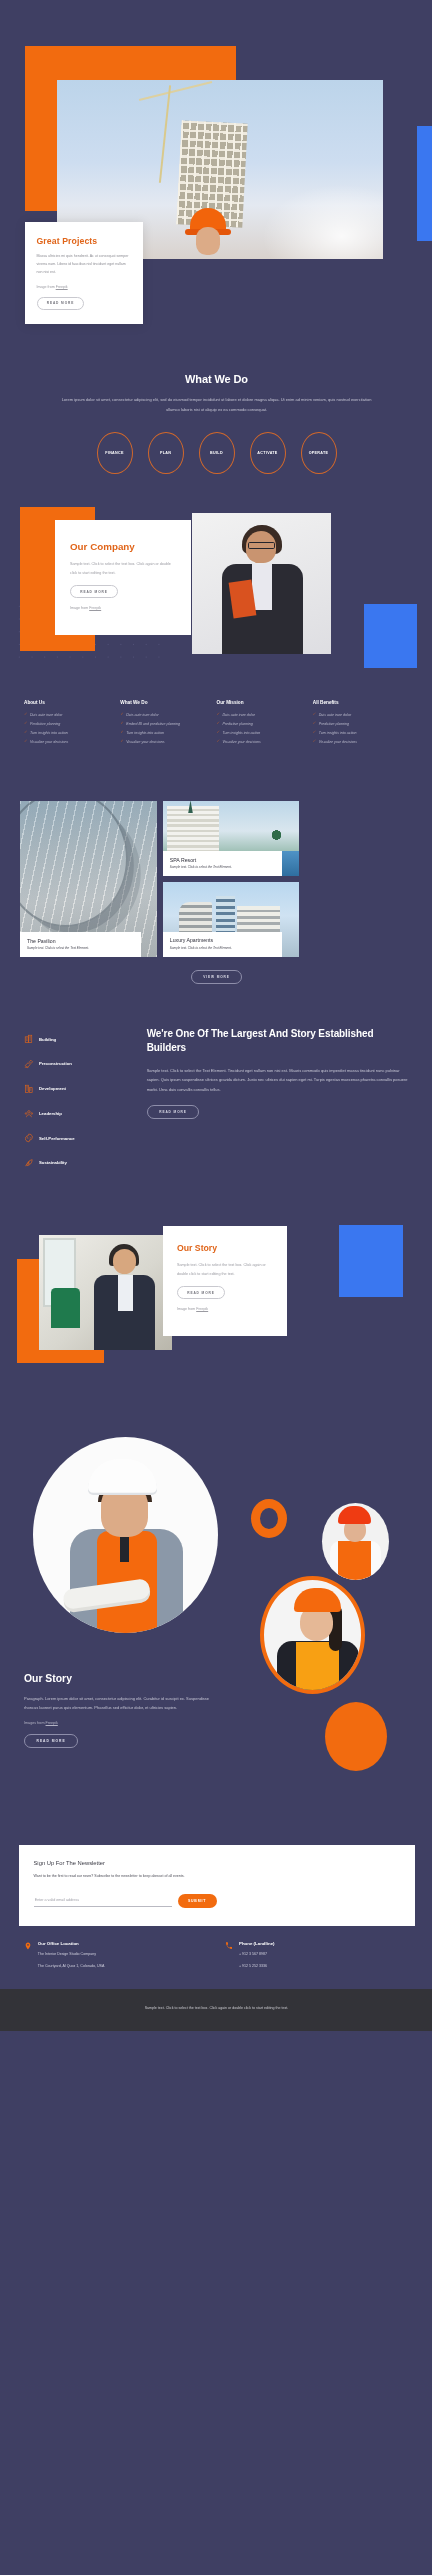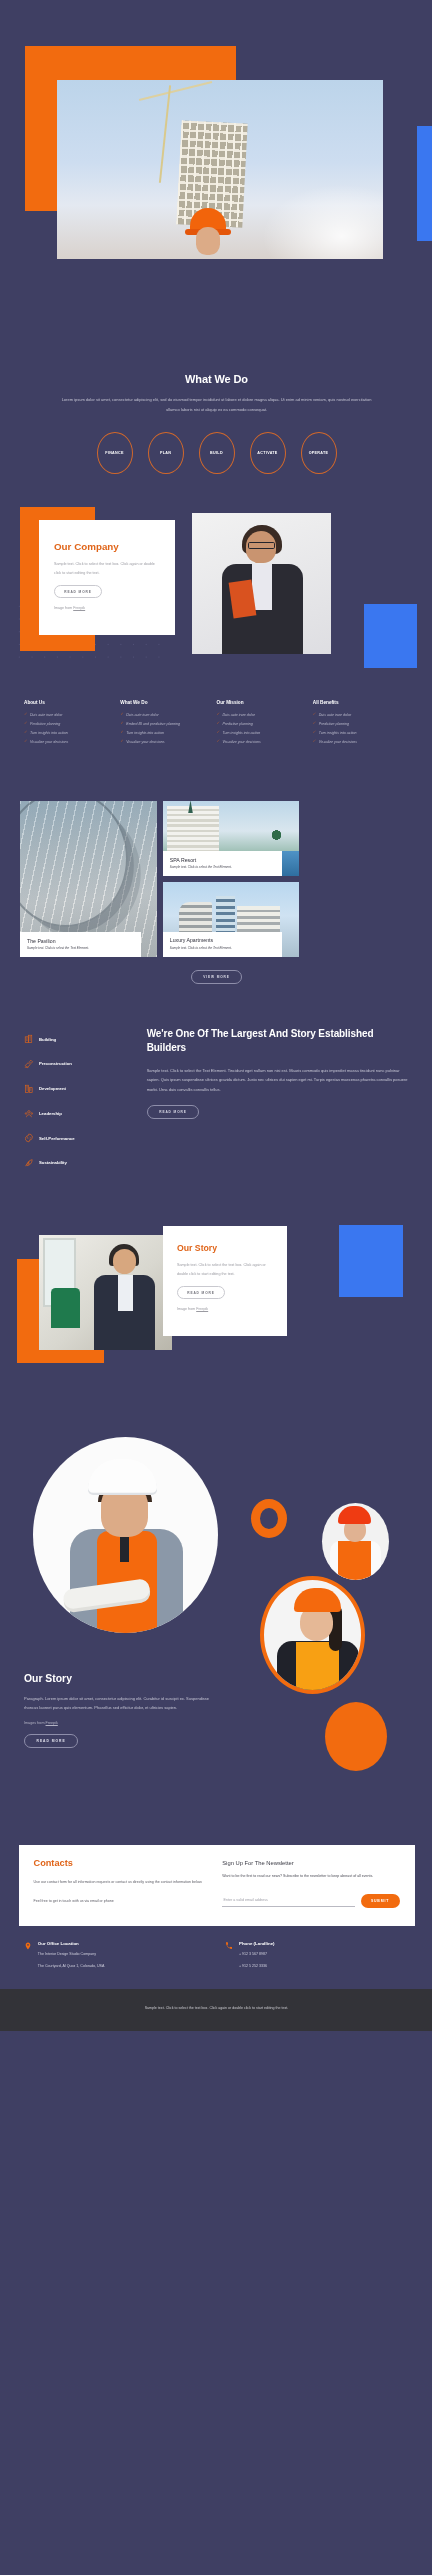--- a/index.html
+++ b/index.html
@@ -128,21 +128,21 @@
   .company { position: relative; height: 182px; }
   .co-orange { position: absolute; left: 20px; top: 4.6px; width: 75px; height: 144px; background: #f26b0f; }
   .co-blue { position: absolute; right: 16px; top: 101px; width: 53px; height: 64px; background: #3a77f0; }
   .co-dots {
     position: absolute; left: 12.7px; top: 97px; width: 150px; height: 69px;
     background-image:
       radial-gradient(circle, #525279 0.6px, transparent 0.8px);
     background-size: 12.7px 12.7px;
   }
   .co-card {
-    position: absolute; left: 39px; top: 17.3px; width: 136px; min-height: 115px;
+    position: absolute; left: 55px; top: 17.3px; width: 136px; min-height: 115px;
     background: #fff; padding: 21px 15px 15px;
   }
   .co-card h2 { color: #e0651a; font-size: 9.8px; font-weight: 700; }
   .co-card p.body { color: #9a9aa1; font-size: 3.7px; line-height: 2.3; margin-top: 8px; }
   .co-photo {
     position: absolute; left: 192px; top: 10.4px; width: 139px; height: 141px;
     background: linear-gradient(160deg,#f2f2f2 0%, #e8e8ea 50%, #dedee2 100%);
     overflow: hidden;
   }
   .co-photo .p-head { position: absolute; left: 54px; top: 17.3px; width: 30px; height: 32px; background: #c99470; border-radius: 15px 15px 12.7px 12.7px; }
@@ -347,20 +347,26 @@
     <div class="hero-blue"></div>
     <div class="hero-img">
       <div class="crane-arm"></div>
       <div class="crane"></div>
       <div class="tower"></div>
       <div class="tower2"></div>
       <div class="helmet"></div>
       <div class="helmet-brim"></div>
       <div class="face"></div>
       <div class="glow"></div>
+    </div>
+    <div class="hero-card">
+      <h2>Great Projects</h2>
+      <p class="body">Massa ultricies mi quis hendrerit. Ac ut consequat semper viverra nam. Libero id faucibus nisl tincidunt eget nullam non nisi est.</p>
+      <div class="credit"><span>Image from </span><u>Freepik</u></div>
+      <button class="btn-outline">READ MORE</button>
     </div>
   </div>
 
   <div class="section whatwedo">
     <div class="sec-title">What We Do</div>
     <div class="sec-sub">Lorem ipsum dolor sit amet, consectetur adipiscing elit, sed do eiusmod tempor incididunt ut labore et dolore magna aliqua. Ut enim ad minim veniam, quis nostrud exercitation ullamco laboris nisi ut aliquip ex ea commodo consequat.</div>
     <div class="circles">
       <div class="circ">FINANCE</div>
       <div class="circ">PLAN</div>
       <div class="circ">BUILD</div>
@@ -636,25 +642,20 @@
   <div class="story2">
     <h2>Our Story</h2>
     <p>Paragraph. Lorem ipsum dolor sit amet, consectetur adipiscing elit. Curabitur id suscipit ex. Suspendisse rhoncus laoreet purus quis elementum. Phasellus sed efficitur dolor, et ultricies sapien.</p>
     <div class="credit"><span>Images from </span><u>Freepik</u></div>
     <button class="btn-ghost2">READ MORE</button>
     <div class="story2-circle"></div>
   </div>
 
   <div class="contact-wrap">
     <div class="contact-card">
-      <div class="cc-left">
-        <h2>Contacts</h2>
-        <p>Use our contact form for all information requests or contact us directly using the contact information below.</p>
-        <p class="second">Feel free to get in touch with us via email or phone</p>
-      </div>
       <div class="cc-right">
         <h3>Sign Up For The Newsletter</h3>
         <p>Want to be the first to read our news? Subscribe to the newsletter to keep abreast of all events.</p>
         <div class="sub-row">
           <input class="sub-input" type="text" placeholder="Enter a valid email address" style="">
           <button class="btn-submit">SUBMIT</button>
         </div>
       </div>
     </div>
   </div>

